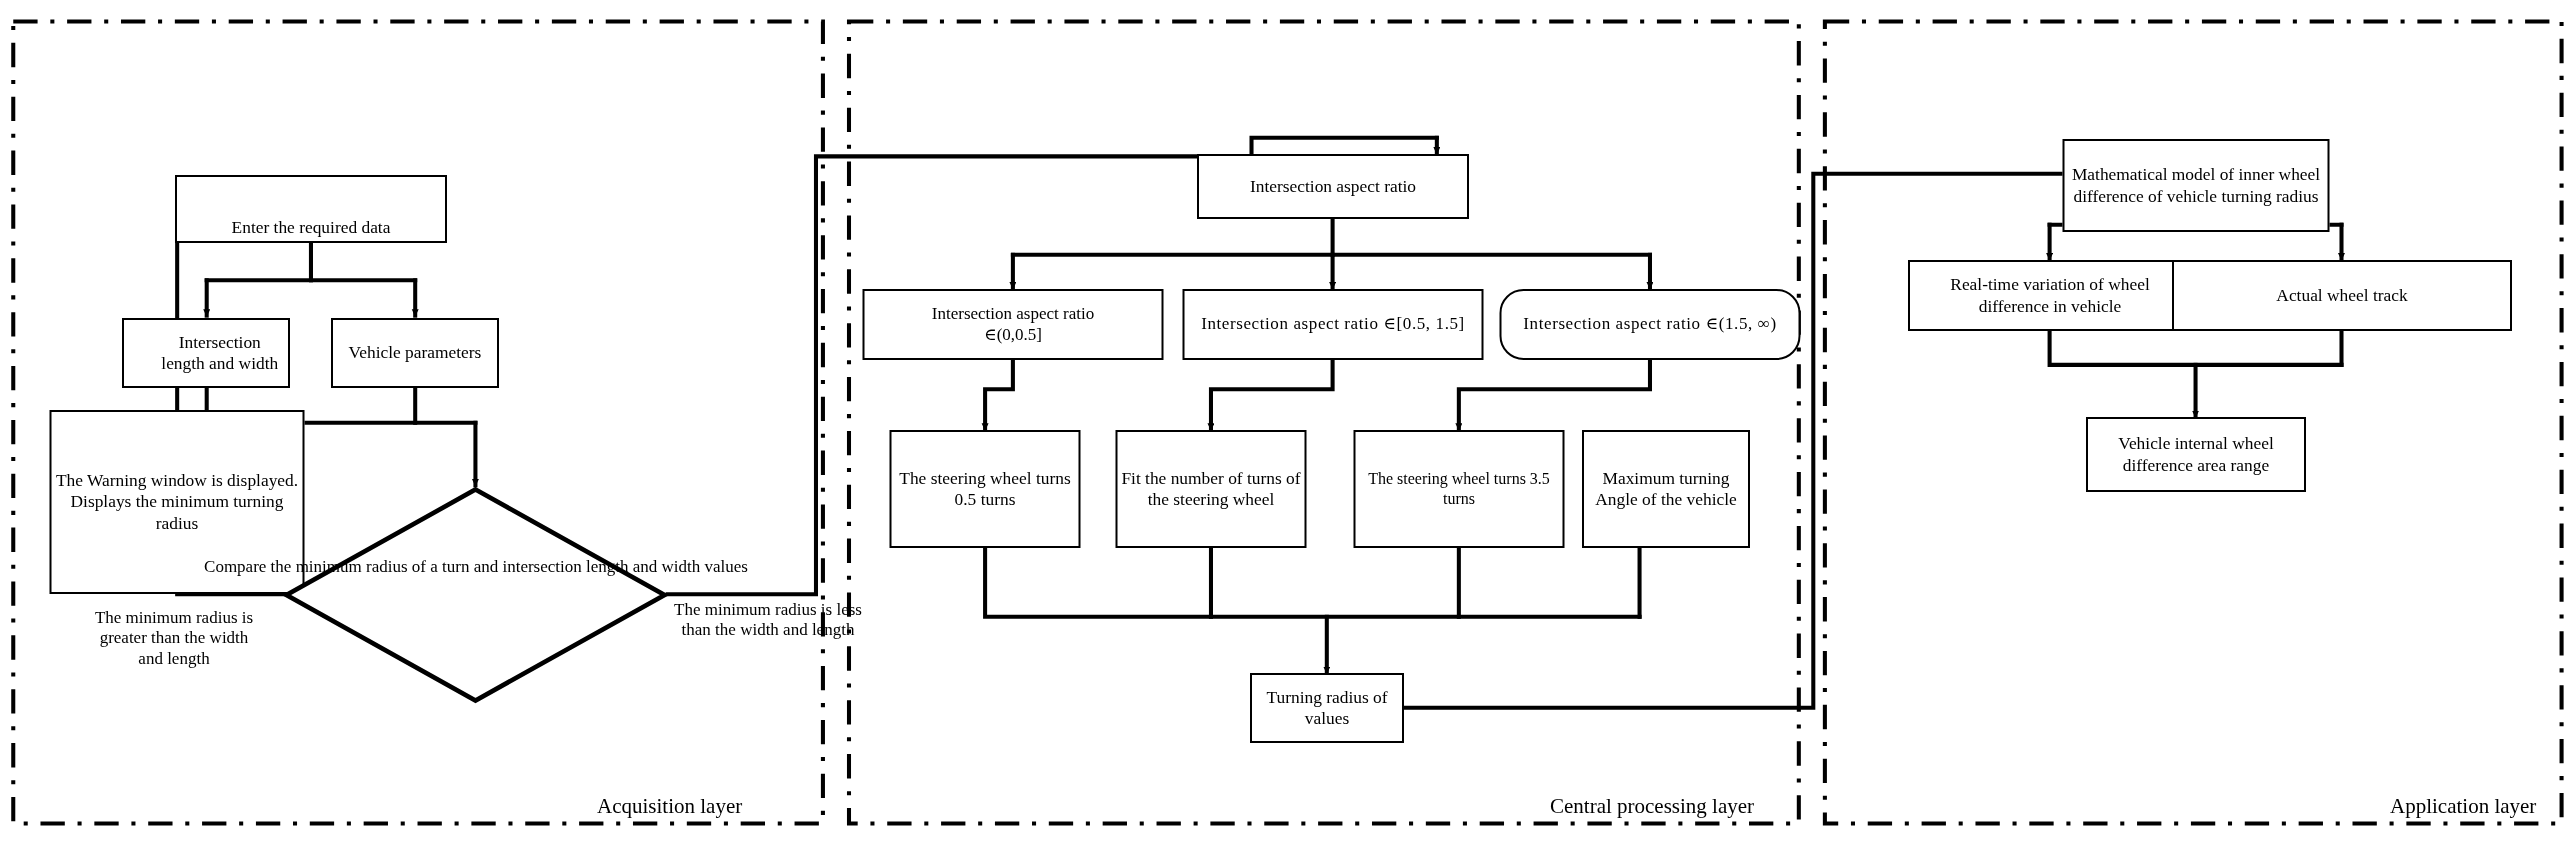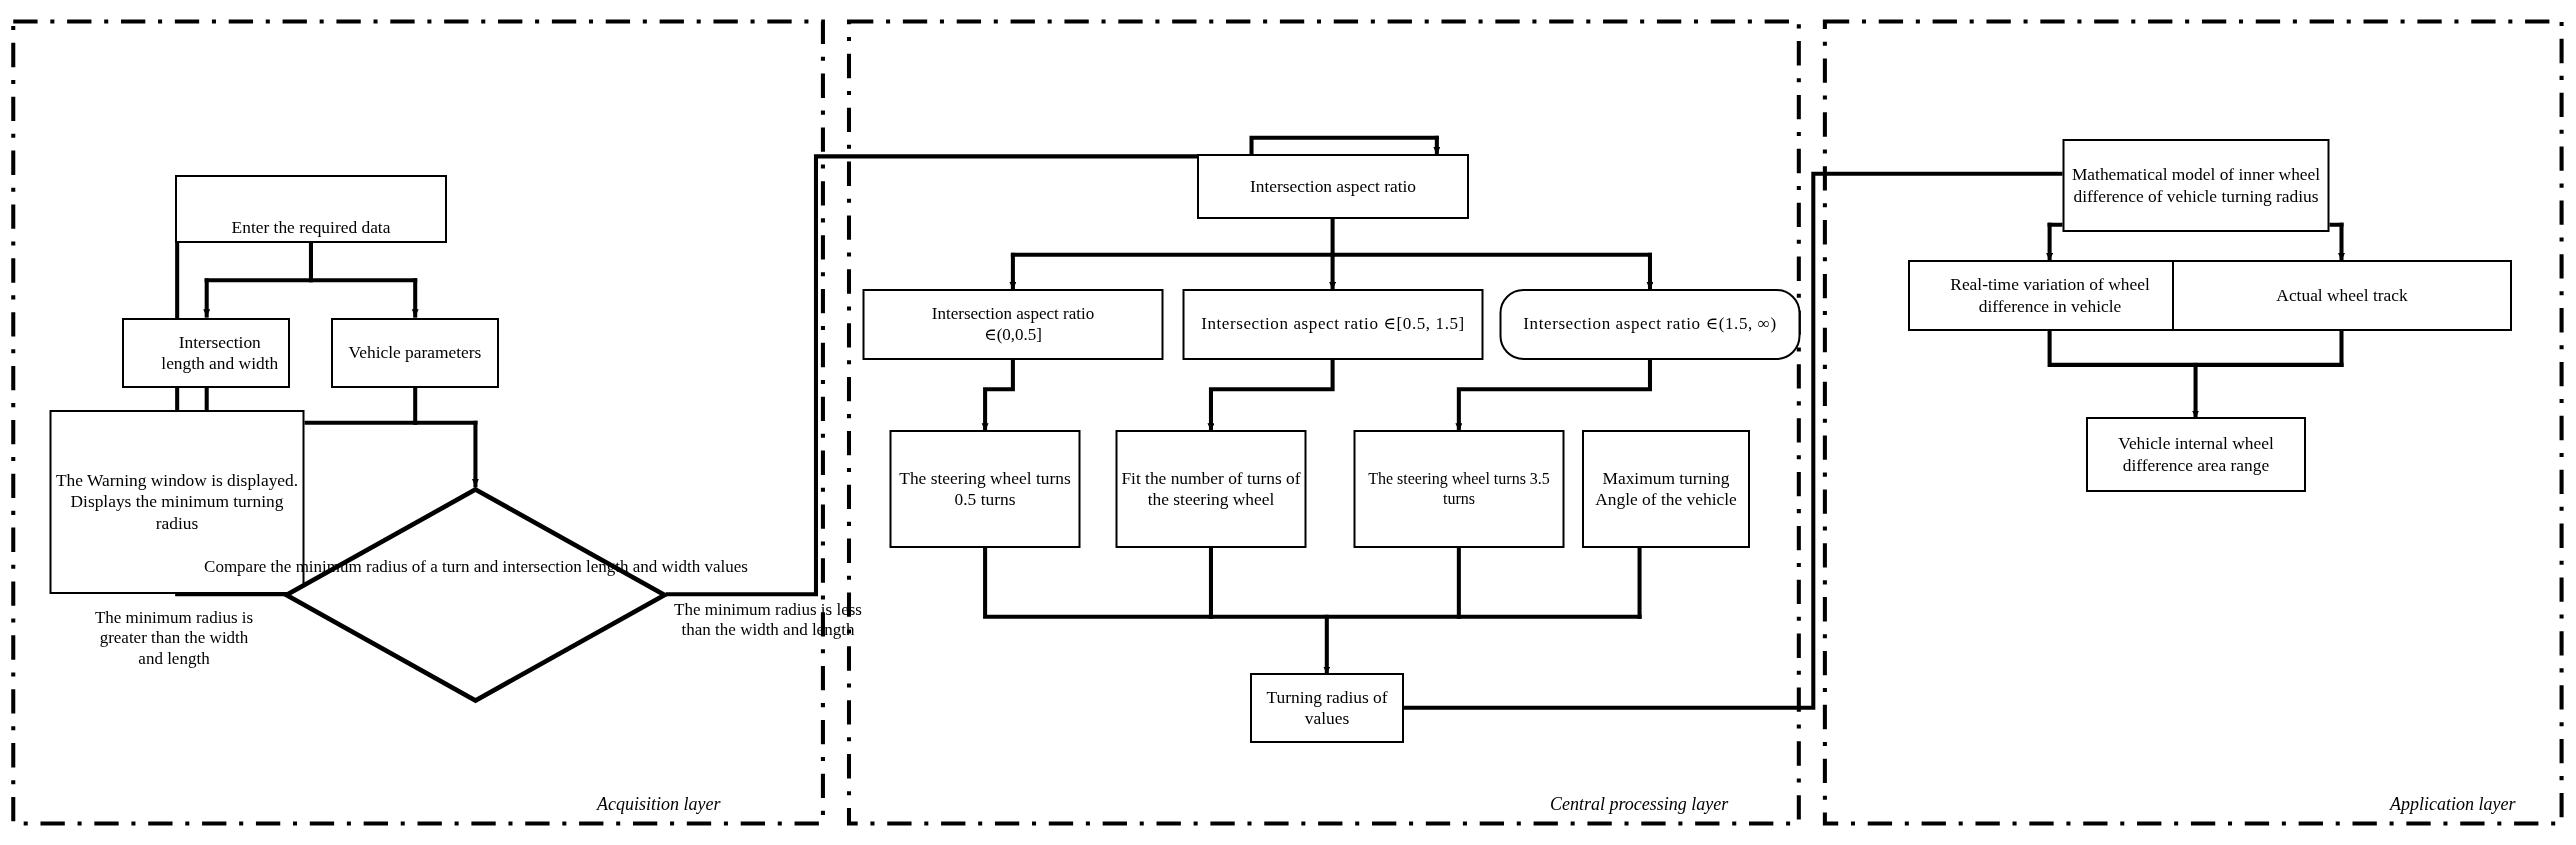--- a/index.html
+++ b/index.html
@@ -1,19 +1,19 @@
 <!DOCTYPE html>
 <html style="font-size:9.3px"><head>
 <meta charset="utf-8">
 <style>
   html,body{margin:0;padding:0;background:#ffffff;}
   body{width:2576px;height:845px;font-family:"Liberation Serif","DejaVu Serif",serif;color:#000;}
   #stage{position:relative;width:2576px;height:845px;overflow:hidden;}
   svg#canvas{position:absolute;left:0;top:0;width:2576px;height:845px;}
-  .layer-title{position:absolute;font-size:18px;white-space:nowrap;font-style:italic;}
+  .layer-title{position:absolute;font-size:21px;white-space:nowrap;}
   .node{position:absolute;box-sizing:border-box;border:2.3px solid #000;background:#fff;
         display:flex;align-items:center;justify-content:center;text-align:center;
         line-height:1.22;padding:2.3px 3.5px;}
   .node span{display:block;width:100%;}
   .edge-label{position:absolute;font-size:17px;text-align:center;line-height:1.2;}
   .diamond-wrap{position:absolute;}
   .diamond-text{position:absolute;text-align:center;font-size:17px;line-height:1.25;white-space:nowrap;}
 </style>
 </head>
 <body>

